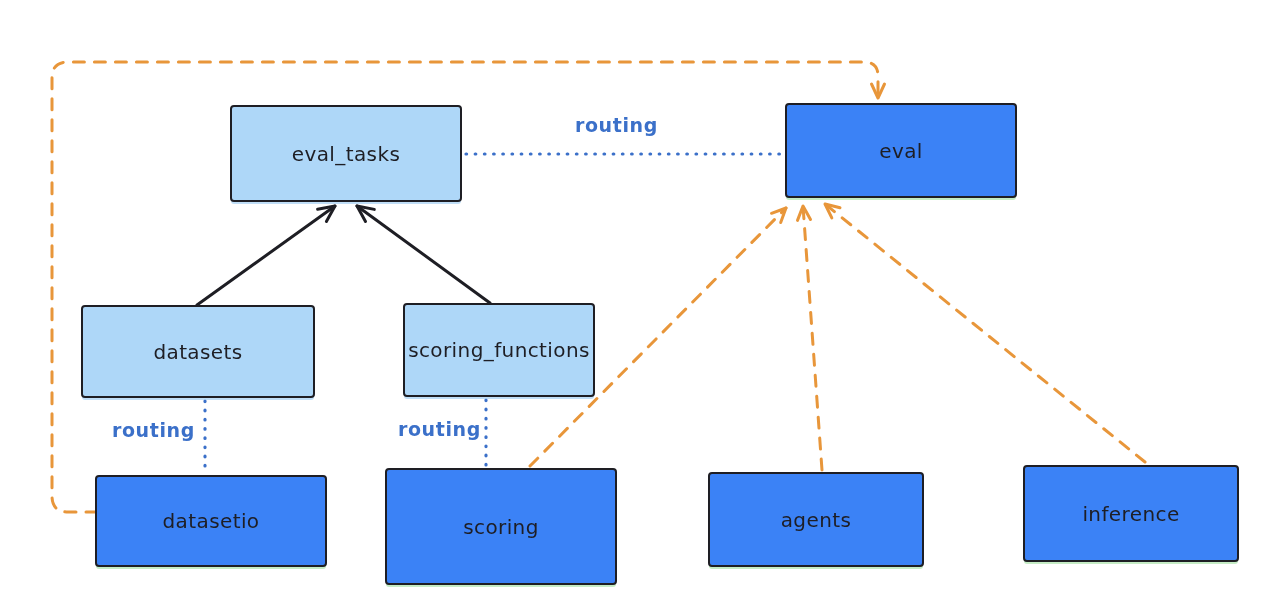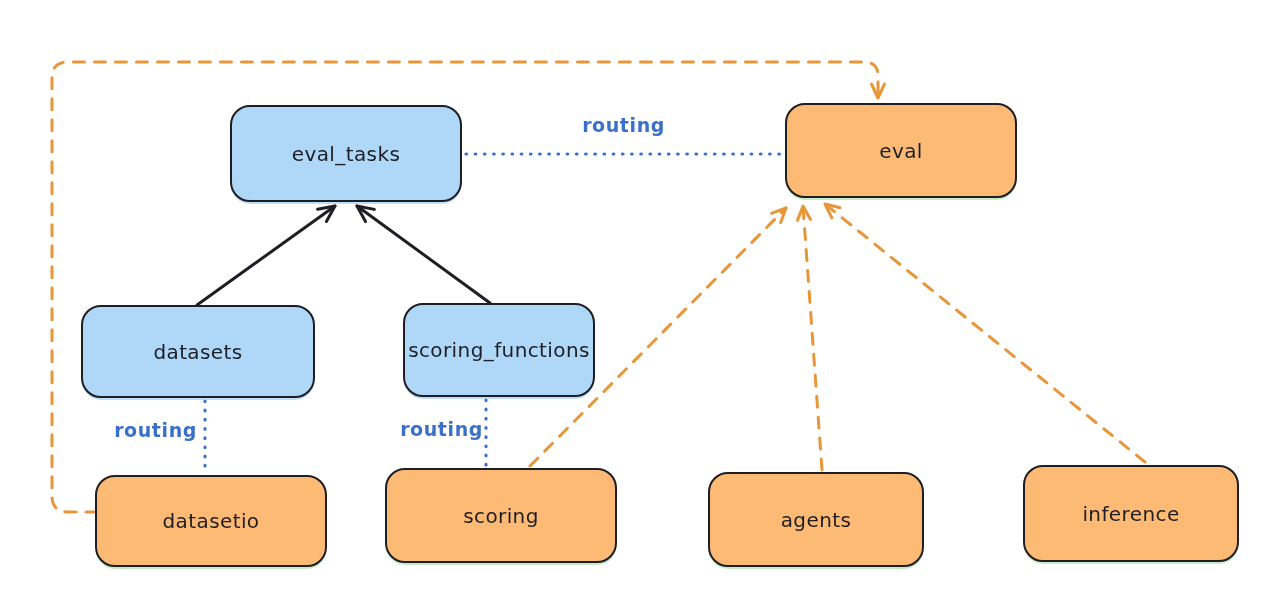--- a/index.html
+++ b/index.html
@@ -7,29 +7,29 @@
     position:relative;width:1280px;height:596px;background:#ffffff;
     font-family:"DejaVu Sans","Liberation Sans",sans-serif;overflow:hidden;
   }
   svg.connectors{position:absolute;left:0;top:0;width:1280px;height:596px;}
   .edge-black{stroke:#1e1e24;stroke-width:3;fill:none;stroke-linecap:round;stroke-linejoin:round;}
   .edge-orange{stroke:#e8963a;stroke-width:3;fill:none;stroke-linecap:round;stroke-dasharray:11 10;}
   .head-orange{stroke:#e8963a;stroke-width:3;fill:none;stroke-linecap:round;stroke-linejoin:round;}
   .edge-blue{stroke:#3b70c9;stroke-width:3.2;fill:none;stroke-linecap:round;stroke-dasharray:0.6 8.6;}
   .node{
     position:absolute;box-sizing:border-box;
-    border:2.75px solid #1e1e24;border-radius:20px;
+    border:2.75px solid #1e1e24;border-radius:4px;
     display:flex;align-items:center;justify-content:center;
     font-size:20px;color:#1e1e24;letter-spacing:.4px;
   }
   .node.blue{background:#aed7f8;box-shadow:0 3px 0 -1px rgba(140,195,240,.55);}
-  .node.green{background:#fdba74;box-shadow:0 3px 0 -1px rgba(150,220,150,.55);}
+  .node.green{background:#3b82f6;box-shadow:0 3px 0 -1px rgba(150,220,150,.55);}
   .edge-label{
     position:absolute;color:#3b70c9;font-size:19px;font-weight:600;
-    letter-spacing:.6px;text-align:right;white-space:nowrap;
+    letter-spacing:.6px;text-align:left;white-space:nowrap;
   }
 </style>
 </head>
 <body>
 
 <div class="stage">
 
   <svg class="connectors" viewBox="0 0 1280 596">
 
     <g>
@@ -72,21 +72,21 @@
   <div class="node blue" style="left:403px;top:303px;width:192px;height:94px">
     <span>scoring_functions</span>
   </div>
 
   <div class="node green" style="left:785px;top:103px;width:232px;height:95px">
     <span>eval</span>
   </div>
   <div class="node green" style="left:95px;top:475px;width:232px;height:92px">
     <span>datasetio</span>
   </div>
-  <div class="node green" style="left:385px;top:468px;width:232px;height:95px">
+  <div class="node green" style="left:385px;top:468px;width:232px;height:117px">
     <span>scoring</span>
   </div>
   <div class="node green" style="left:708px;top:472px;width:216px;height:95px">
     <span>agents</span>
   </div>
   <div class="node green" style="left:1023px;top:465px;width:216px;height:97px">
     <span>inference</span>
   </div>
 
   <div class="edge-label" style="left:575px;top:114px;width:90px">routing</div>

